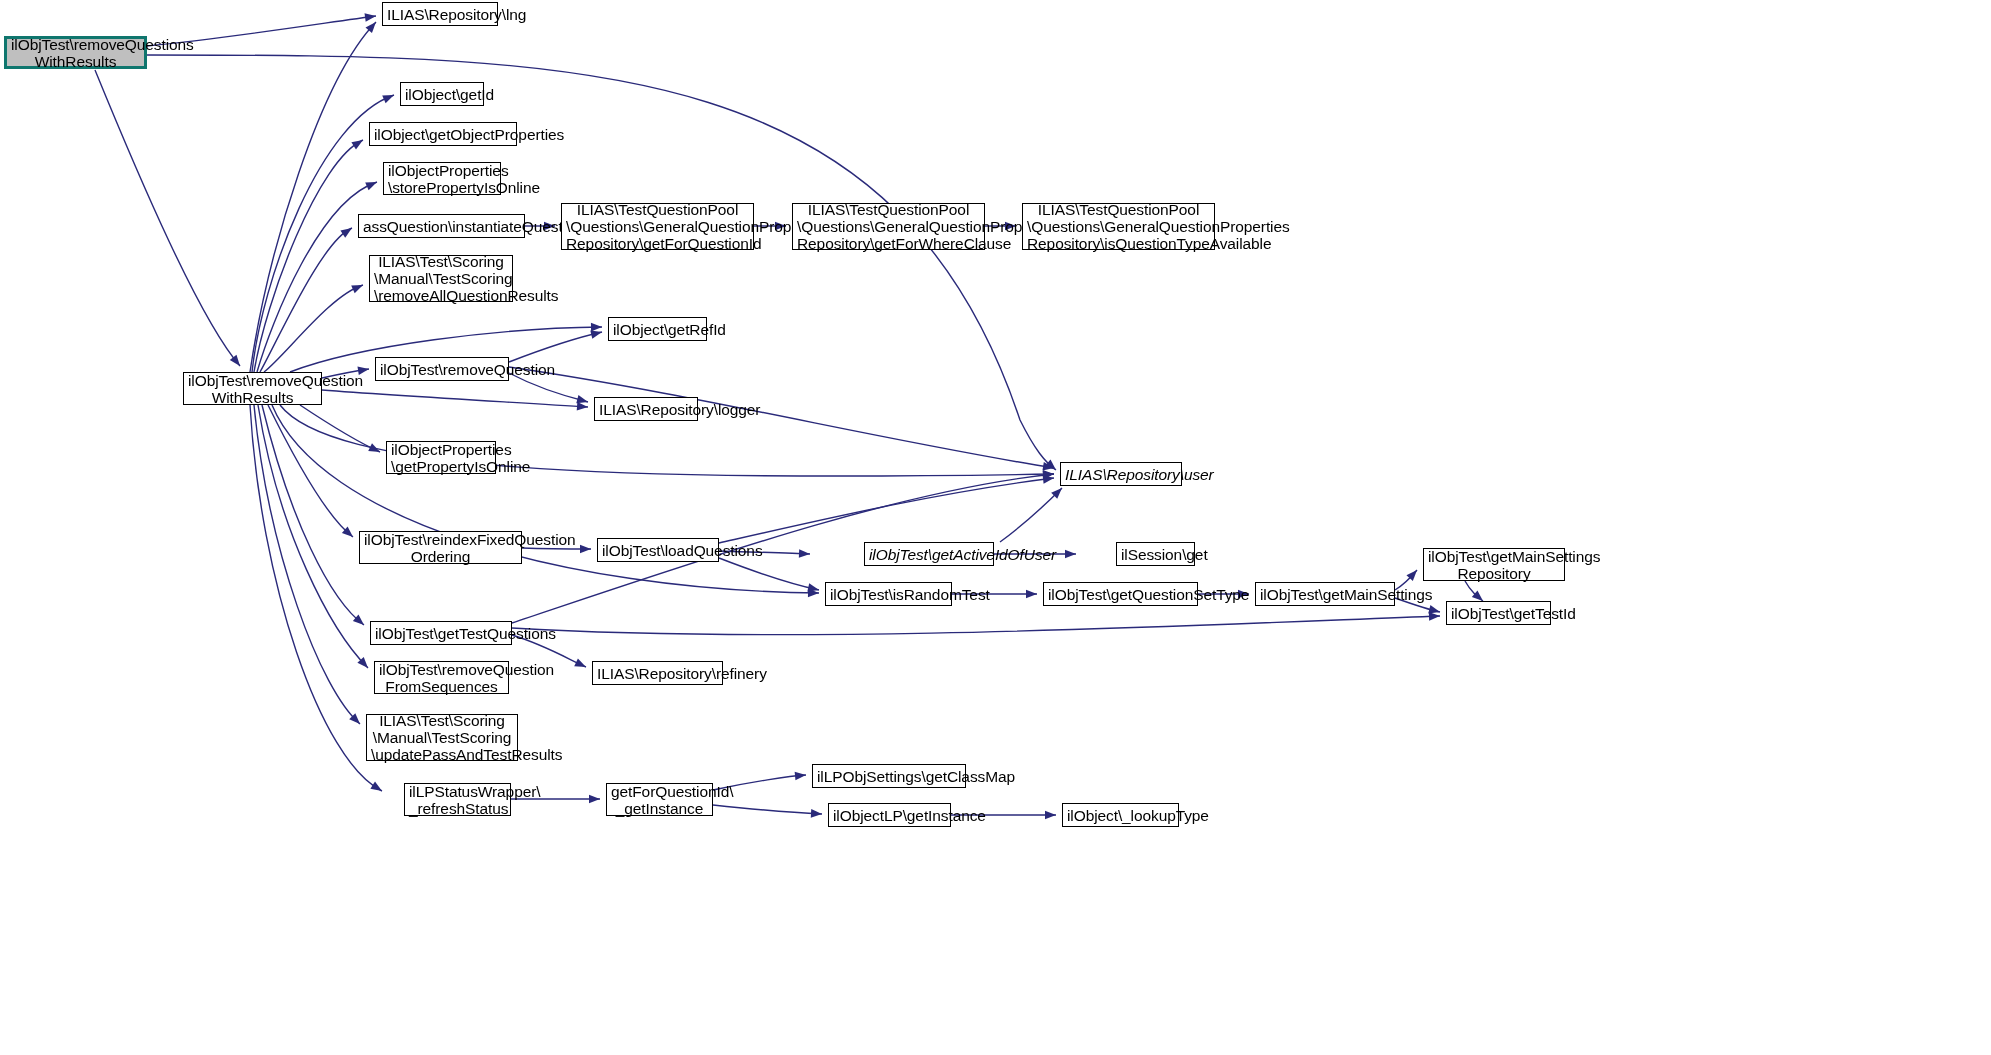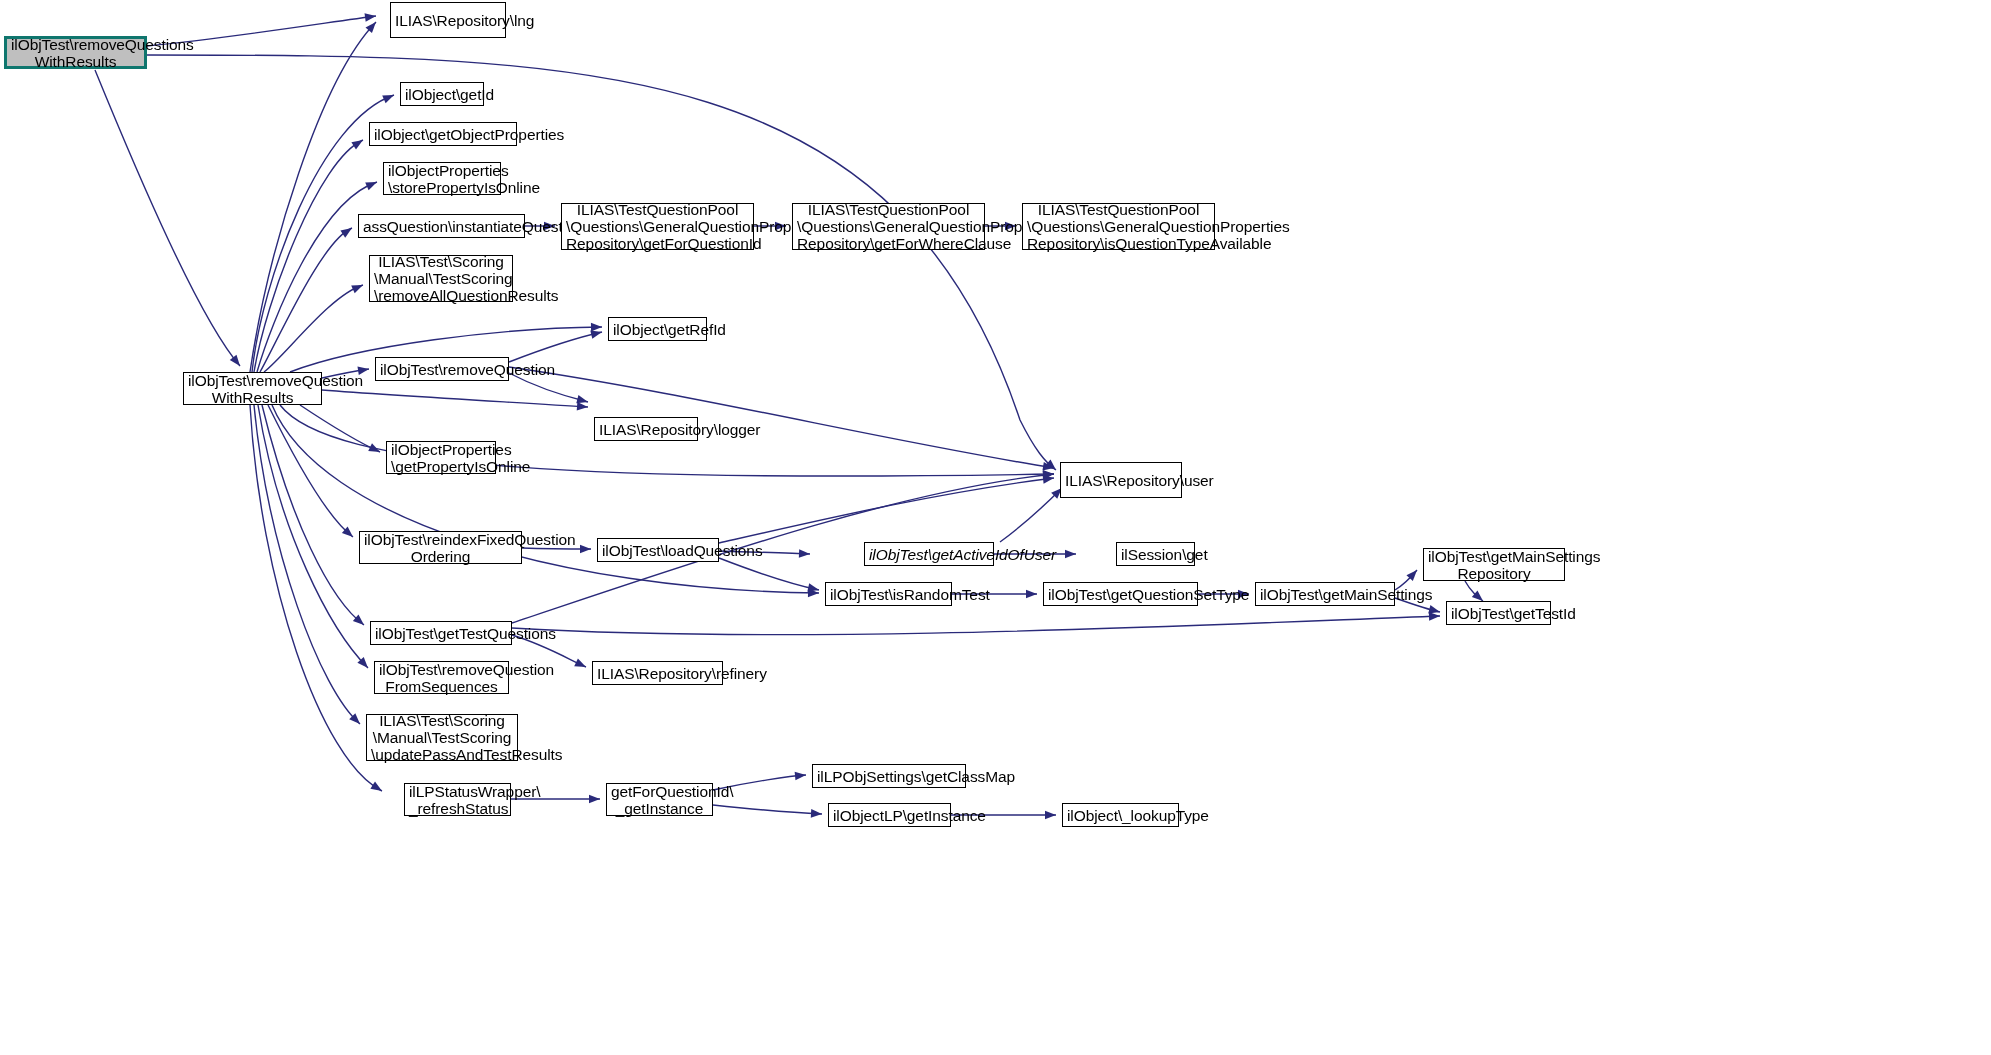--- a/index.html
+++ b/index.html
@@ -131,21 +131,21 @@
       <polygon points="0,0 -11,-4.3 -11,4.3" fill="#2a2a7a" transform="translate(1054,474) rotate(-6.389913768833524)"></polygon>
       <polygon points="0,0 -11,-4.3 -11,4.3" fill="#2a2a7a" transform="translate(1483,601) rotate(40.780636025491276)"></polygon>
       <polygon points="0,0 -11,-4.3 -11,4.3" fill="#2a2a7a" transform="translate(600,799) rotate(0)"></polygon>
       <polygon points="0,0 -11,-4.3 -11,4.3" fill="#2a2a7a" transform="translate(806,775) rotate(-5.447032920071079)"></polygon>
       <polygon points="0,0 -11,-4.3 -11,4.3" fill="#2a2a7a" transform="translate(822,814) rotate(3.0529484772245756)"></polygon>
       <polygon points="0,0 -11,-4.3 -11,4.3" fill="#2a2a7a" transform="translate(1056,815) rotate(0)"></polygon>
     </svg>
   <div id="node-layer">
       <div class="node root" style="left: 4px; top: 36px; width: 143px; height: 33px;"><span>ilObjTest\removeQuestions
 WithResults</span></div>
-      <div class="node" style="left: 382px; top: 2px; width: 116px; height: 36px; margin-left: 8px;"><span>ILIAS\Repository\lng</span></div>
+      <div class="node" style="left: 382px; top: 2px; width: 116px; height: 24px;"><span>ILIAS\Repository\lng</span></div>
       <div class="node" style="left: 400px; top: 82px; width: 84px; height: 24px;"><span>ilObject\getId</span></div>
       <div class="node" style="left: 369px; top: 122px; width: 148px; height: 24px;"><span>ilObject\getObjectProperties</span></div>
       <div class="node" style="left: 383px; top: 162px; width: 118px; height: 33px;"><span>ilObjectProperties
 \storePropertyIsOnline</span></div>
       <div class="node" style="left: 358px; top: 214px; width: 167px; height: 24px;"><span>assQuestion\instantiateQuestion</span></div>
       <div class="node" style="left: 369px; top: 255px; width: 144px; height: 47px;"><span>ILIAS\Test\Scoring
 \Manual\TestScoring
 \removeAllQuestionResults</span></div>
       <div class="node" style="left: 561px; top: 203px; width: 193px; height: 47px;"><span>ILIAS\TestQuestionPool
 \Questions\GeneralQuestionProperties
@@ -153,24 +153,24 @@
       <div class="node" style="left: 792px; top: 203px; width: 193px; height: 47px;"><span>ILIAS\TestQuestionPool
 \Questions\GeneralQuestionProperties
 Repository\getForWhereClause</span></div>
       <div class="node" style="left: 1022px; top: 203px; width: 193px; height: 47px;"><span>ILIAS\TestQuestionPool
 \Questions\GeneralQuestionProperties
 Repository\isQuestionTypeAvailable</span></div>
       <div class="node" style="left: 608px; top: 317px; width: 99px; height: 24px;"><span>ilObject\getRefId</span></div>
       <div class="node" style="left: 375px; top: 357px; width: 134px; height: 24px;"><span>ilObjTest\removeQuestion</span></div>
       <div class="node" style="left: 183px; top: 372px; width: 139px; height: 33px;"><span>ilObjTest\removeQuestion
 WithResults</span></div>
-      <div class="node" style="left: 594px; top: 397px; width: 104px; height: 24px; margin-top: 20px;"><span>ILIAS\Repository\logger</span></div>
+      <div class="node" style="left: 594px; top: 397px; width: 104px; height: 24px;"><span>ILIAS\Repository\logger</span></div>
       <div class="node" style="left: 386px; top: 441px; width: 110px; height: 33px;"><span>ilObjectProperties
 \getPropertyIsOnline</span></div>
-      <div class="node" style="left: 1060px; top: 462px; width: 122px; height: 36px;"><span>ILIAS\Repository\user</span></div>
+      <div class="node" style="left: 1060px; top: 462px; width: 122px; height: 24px; font-style: italic;"><span>ILIAS\Repository\user</span></div>
       <div class="node" style="left: 359px; top: 531px; width: 163px; height: 33px;"><span>ilObjTest\reindexFixedQuestion
 Ordering</span></div>
       <div class="node" style="left: 597px; top: 538px; width: 122px; height: 24px;"><span>ilObjTest\loadQuestions</span></div>
       <div class="node" style="left: 864px; top: 542px; width: 130px; height: 24px; font-style: italic;"><span>ilObjTest\getActiveIdOfUser</span></div>
       <div class="node" style="left: 1116px; top: 542px; width: 79px; height: 24px;"><span>ilSession\get</span></div>
       <div class="node" style="left: 825px; top: 582px; width: 127px; height: 24px;"><span>ilObjTest\isRandomTest</span></div>
       <div class="node" style="left: 1043px; top: 582px; width: 155px; height: 24px;"><span>ilObjTest\getQuestionSetType</span></div>
       <div class="node" style="left: 1255px; top: 582px; width: 140px; height: 24px;"><span>ilObjTest\getMainSettings</span></div>
       <div class="node" style="left: 1423px; top: 548px; width: 142px; height: 33px;"><span>ilObjTest\getMainSettings
 Repository</span></div>

